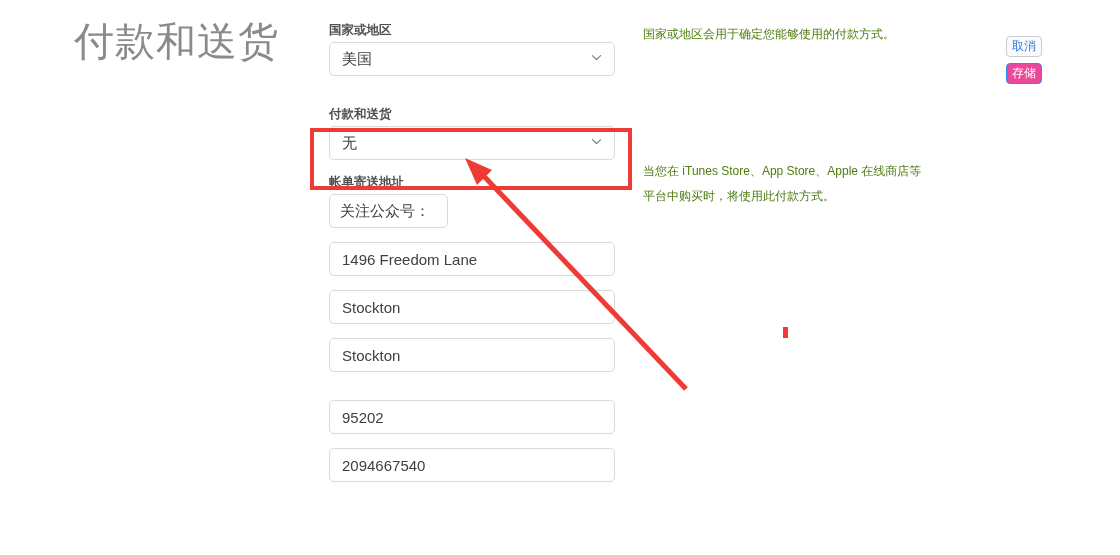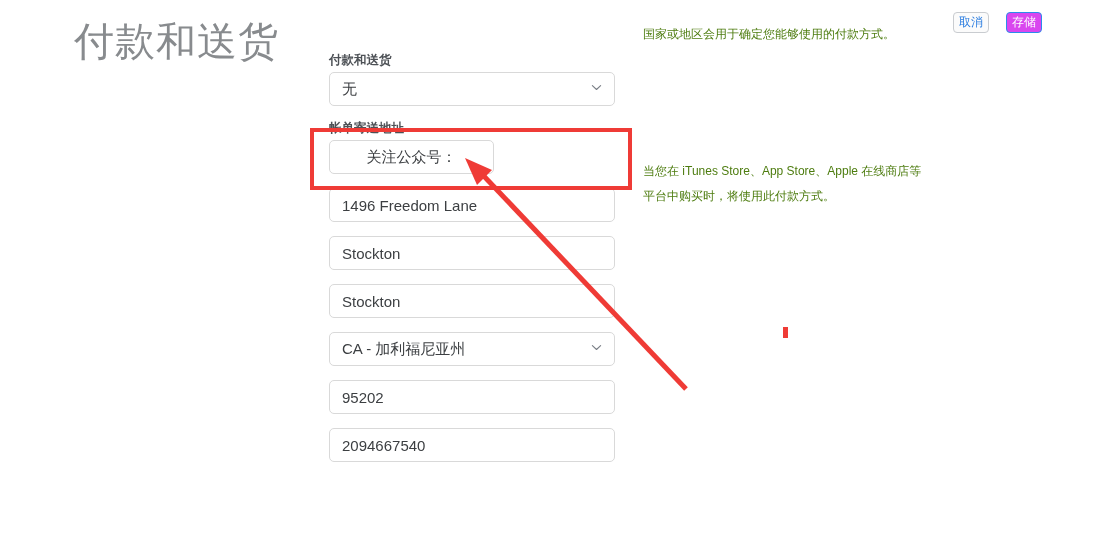--- a/index.html
+++ b/index.html
@@ -79,62 +79,63 @@
   .chev svg { display: block; }
 
   .gap-lg { height: 30px; }
   .gap-sm { height: 14px; }
 
   .row-two {
     display: flex;
     gap: 7px;
     width: 286px;
   }
-  .row-two .input-box { width: 165px; padding: 0 10px; justify-content: center; }
+  .row-two .input-box { width: 119px; padding: 0 10px; }
 
   
   .help-text {
     position: absolute;
     left: 643px;
     width: 290px;
     font-size: 12px;
     line-height: 25px;
     color: #4d7c0f;
   }
   #help-country { top: 22px; }
   #help-payment { top: 127px; margin-top: 32px; }
 
   
   #action-buttons {
     position: absolute;
     right: 78px;
-    top: 12px;
+    top: 36px;
     display: flex;
-    gap: 17px;
+    gap: 6px;
+    flex-direction: column;
   }
   .btn {
     height: 21px;
     min-width: 34px;
     padding: 0 5px;
     border-radius: 4px;
     font-size: 12px;
     line-height: 19px;
     text-align: center;
     display: inline-block;
     white-space: nowrap;
     cursor: pointer;
     user-select: none;
   }
   .btn-cancel {
     background: #fbfbfb;
     border: 1px solid #c9ccd0;
     color: #2b7de0;
   }
   .btn-save {
-    background: #d946ef;
+    background: #ec4899;
     border: 1px solid #2b8ceb;
     color: #ffffff;
   }
 
   
   #annotation-layer {
     position: absolute;
     left: 0;
     top: 0;
     width: 1120px;
@@ -164,20 +165,31 @@
 
 <div id="page-title">付款和送货</div>
 
 <div id="action-buttons">
   <span class="btn btn-cancel">取消</span>
   <span class="btn btn-save">存储</span>
 </div>
 
 <div id="form-column">
 
+  <div class="field-block">
+    <div class="field-label">国家或地区</div>
+    <div class="select-box">
+      <span>美国</span>
+      <span class="chev">
+        <svg width="11" height="11" viewBox="0 0 12 12">
+          <path d="M1.5 4 L6 8.2 L10.5 4" fill="none" stroke="#7a7f86" stroke-width="1.2" stroke-linecap="round" stroke-linejoin="round"></path>
+        </svg>
+      </span>
+    </div>
+  </div>
 
   <div class="gap-lg"></div>
 
   <div class="field-block">
     <div class="field-label">付款和送货</div>
     <div class="select-box">
       <span>无</span>
       <span class="chev">
         <svg width="11" height="11" viewBox="0 0 12 12">
           <path d="M1.5 4 L6 8.2 L10.5 4" fill="none" stroke="#7a7f86" stroke-width="1.2" stroke-linecap="round" stroke-linejoin="round"></path>
@@ -210,28 +222,20 @@
     </div>
 
     <div class="gap-sm"></div>
 
     <div class="input-box">
       <span>Stockton</span>
     </div>
 
     <div class="gap-sm"></div>
 
-    <div class="select-box">
-      <span>CA - 加利福尼亚州</span>
-      <span class="chev">
-        <svg width="11" height="11" viewBox="0 0 12 12">
-          <path d="M1.5 4 L6 8.2 L10.5 4" fill="none" stroke="#7a7f86" stroke-width="1.2" stroke-linecap="round" stroke-linejoin="round"></path>
-        </svg>
-      </span>
-    </div>
 
     <div class="gap-sm"></div>
 
     <div class="input-box">
       <span>95202</span>
     </div>
 
     <div class="gap-sm"></div>
 
     <div class="input-box">

